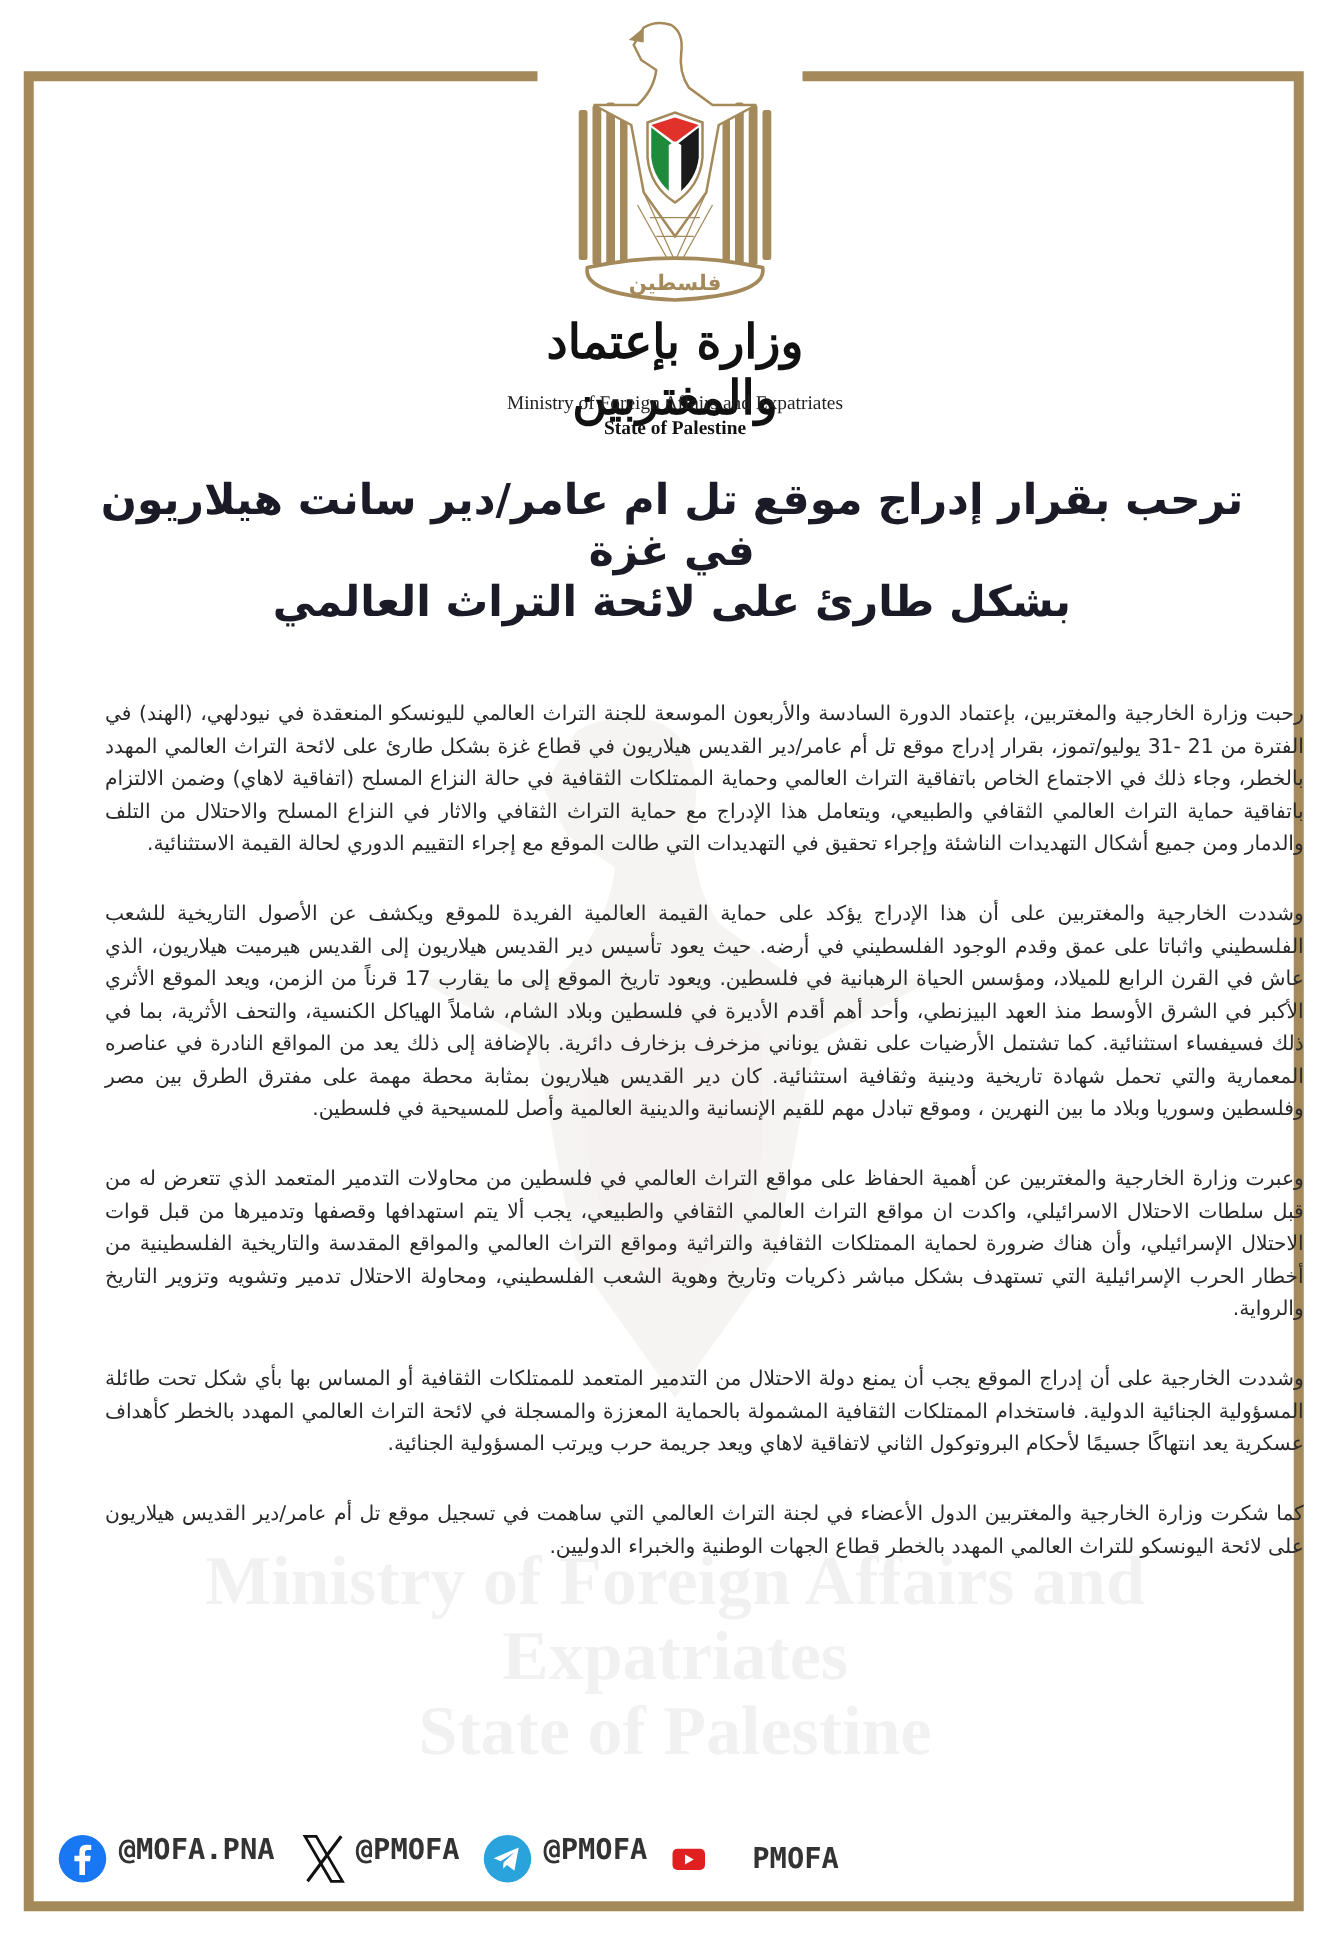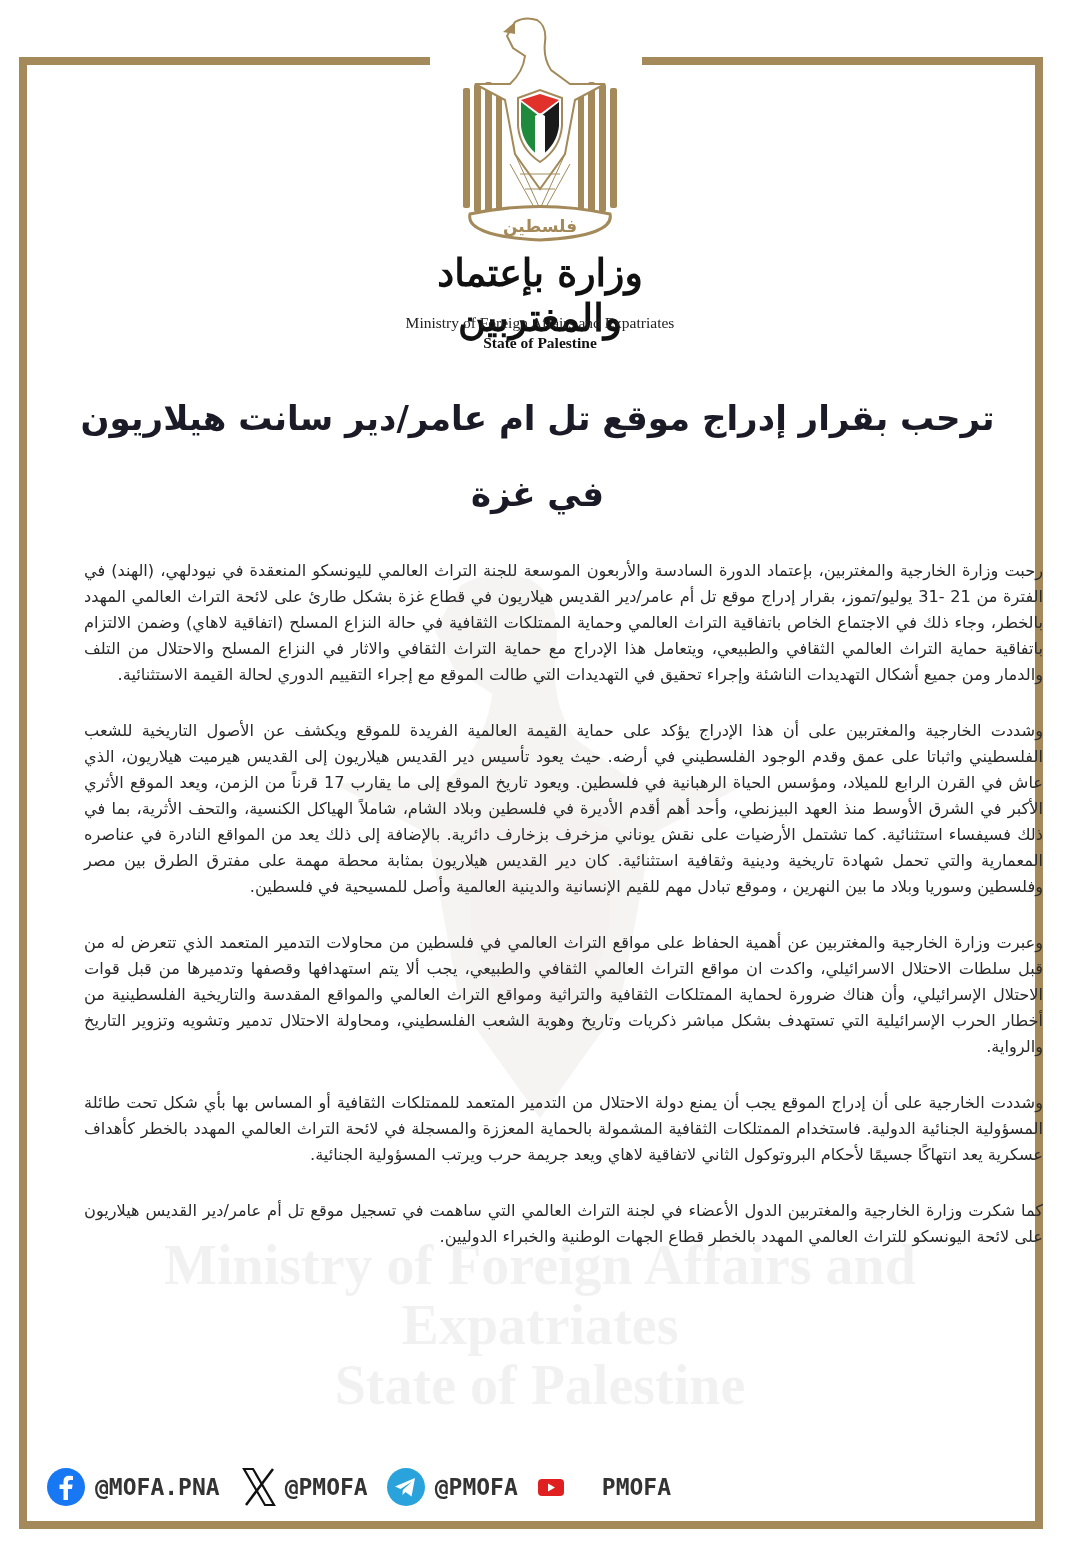--- a/index.html
+++ b/index.html
@@ -10,33 +10,33 @@
   .frame-gap { position: absolute; top: 49px; left: 430px; width: 212px; height: 20px; background: #fff; }
   .emblem { position: absolute; left: 455px; top: 14px; width: 170px; height: 232px; }
   .ar-ministry { position: absolute; left: 380px; top: 250px; width: 320px; height: 62px;
                  text-align: center; font-family: "DejaVu Serif", serif; font-size: 38px; font-weight: bold;
                  color: #111; direction: rtl; letter-spacing: -1px; }
   .en-ministry { position: absolute; left: 380px; top: 314px; width: 320px; text-align: center;
                  font-family: "Liberation Serif", serif; font-size: 15.5px; color: #222; }
   .en-state { position: absolute; left: 380px; top: 334px; width: 320px; text-align: center;
               font-family: "Liberation Serif", serif; font-size: 15.5px; font-weight: bold; color: #111; }
   .title { position: absolute; left: 60px; top: 380px; width: 955px; text-align: center; direction: rtl;
-           font-family: "DejaVu Sans", sans-serif; font-weight: bold; font-size: 34px; line-height: 76px;
+           font-family: "DejaVu Sans", sans-serif; font-weight: bold; font-size: 34px; line-height: 41px;
            color: #1b1b27; }
   .watermark { position: absolute; left: 200px; top: 560px; width: 680px; height: 740px; opacity: 0.06; }
   .wm-text { position: absolute; left: 120px; top: 1235px; width: 840px; text-align: center;
              font-family: "Liberation Serif", serif; font-weight: bold; font-size: 56px; color: #000;
              opacity: 0.05; line-height: 60px; }
   .body { position: absolute; left: 68px; top: 558px; width: 975px; direction: rtl; text-align: justify;
           font-family: "DejaVu Sans", sans-serif; font-size: 16.2px; line-height: 26px; color: #2a2a2a; }
   .body p { margin: 0 0 30px 16px; }
   .social { position: absolute; left: 46px; top: 1462px; width: 1000px; height: 50px; display: flex;
             align-items: center; font-family: "DejaVu Sans Mono", monospace; font-weight: bold;
             font-size: 23px; color: #333; }
-  .social .item { display: flex; align-items: center; }
+  .social .item { display: flex; }
   .social .ic { display: inline-flex; align-items: center; justify-content: center; }
   .social .lbl { margin-left: 9px; }
 </style>
 </head>
 <body>
 
 <div class="frame"></div>
 <div class="frame-gap"></div>
 
 <svg class="emblem" viewBox="0 0 170 232">
@@ -76,20 +76,21 @@
     <text x="85" y="218" text-anchor="middle" font-family="DejaVu Sans, sans-serif" font-size="17" font-weight="bold" fill="#a48a5a">فلسطين</text>
   </g>
 </svg>
 
 <div class="ar-ministry">وزارة بإعتماد والمغتربين</div>
 <div class="en-ministry">Ministry of Foreign Affairs and Expatriates</div>
 <div class="en-state">State of Palestine</div>
 
 <div class="title">
   <div>ترحب بقرار إدراج موقع تل ام عامر/دير سانت هيلاريون في غزة</div>
+  <div>بشكل طارئ على لائحة التراث العالمي</div>
 </div>
 
 <svg class="watermark" viewBox="0 0 170 232">
   <path d="M60 8 Q70 2 82 6 Q92 12 90 28 Q88 44 96 56 L115 70 L150 70 L120 86 L110 140 L85 175 L60 140 L50 86 L20 70 L55 70 Q68 58 70 42 L58 34 L52 22 Z" fill="#6b5a30"></path>
   <path d="M63 84 L85 76 L107 84 L107 112 Q105 135 85 148 Q65 135 63 112 Z" fill="#7a2020"></path>
 </svg>
 <div class="wm-text">
   <div>Ministry of Foreign Affairs and Expatriates</div>
   <div>State of Palestine</div>
 </div>

